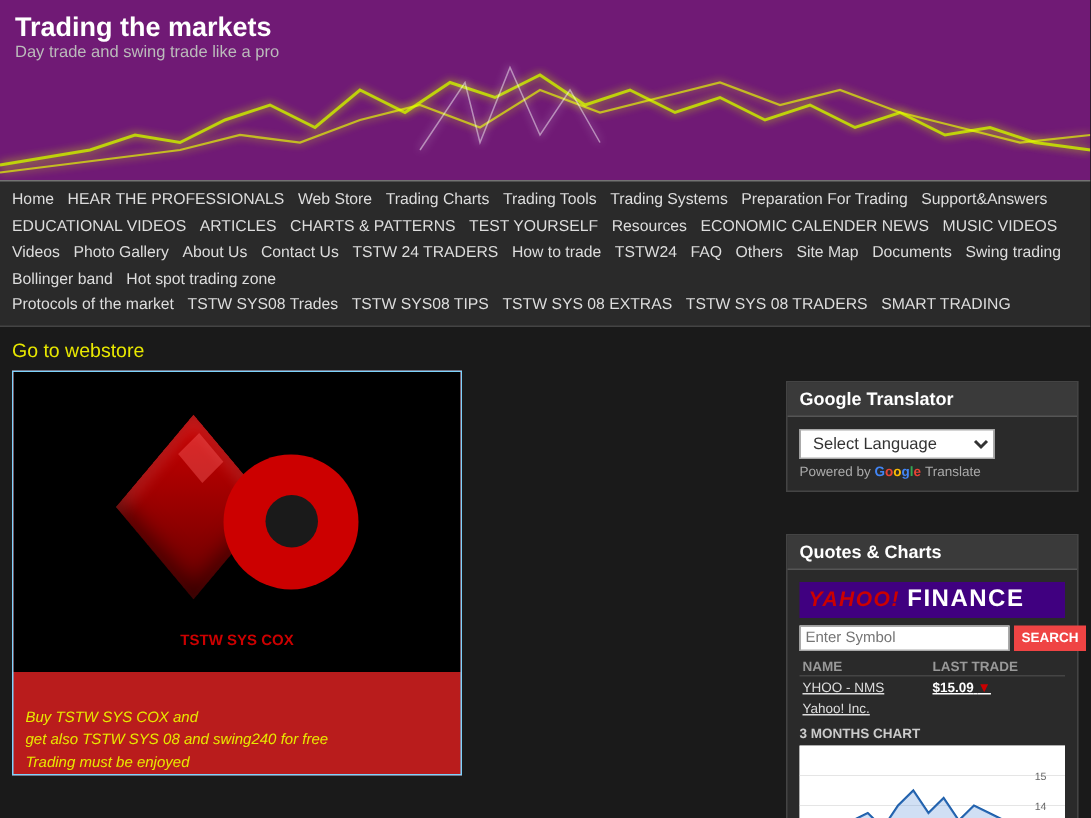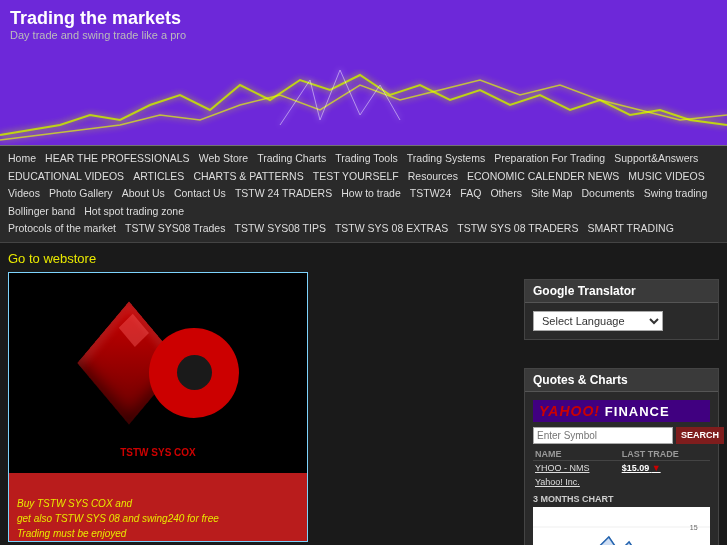--- a/index.html
+++ b/index.html
@@ -1,23 +1,23 @@
 <!DOCTYPE html>
 <html><head>
   <meta charset="utf-8">
   <style>
     * { margin: 0; padding: 0; box-sizing: border-box; }
     body { background: #1a1a1a; color: #ccc; font-family: Arial, sans-serif; font-size: 11px; width: 727px; }
 
     
     #header {
-      background: #6d28d9;
+      background: #701a75;
       padding: 8px 10px 0 10px;
       position: relative;
-      height: 145px;
+      height: 120px;
       overflow: hidden;
     }
     #header .site-title {
       color: #fff;
       font-size: 18px;
       font-weight: bold;
       position: relative;
       z-index: 2;
     }
     #header .site-tagline {
@@ -212,21 +212,21 @@
     }
     .yahoo-input {
       flex: 1;
       background: #fff;
       color: #333;
       border: 1px solid #aaa;
       font-size: 10px;
       padding: 2px 3px;
     }
     .yahoo-search-btn {
-      background: #7f1d1d;
+      background: #ef4444;
       color: #fff;
       border: none;
       font-size: 9px;
       font-weight: bold;
       padding: 2px 5px;
       cursor: pointer;
     }
     .yahoo-radio-row {
       display: flex;
       gap: 8px;
@@ -353,29 +353,34 @@
   </div>
 
   <div id="sidebar">
 
     <div class="widget">
       <div class="widget-title">Google Translator</div>
       <div class="widget-content">
         <select class="translator-select">
           <option>Select Language</option>
         </select>
+        <div class="powered-by">
+          Powered by <span class="google-text">
+            <span>G</span><span>o</span><span>o</span><span>g</span><span>l</span><span>e</span>
+          </span> Translate
+        </div>
       </div>
     </div>
 
     <div class="widget">
       <div class="widget-title">Quotes &amp; Charts</div>
       <div class="widget-content">
 
         <div class="yahoo-header">
-          <span>YAHOO!</span>&nbsp;<span style="color:#fff; font-size:13px; font-style:normal;text-align:right;">FINANCE</span>
+          <span>YAHOO!</span>&nbsp;<span style="color:#fff; font-size:16px; font-style:normal;text-align:right;">FINANCE</span>
         </div>
 
         <div class="yahoo-search-row">
           <input class="yahoo-input" type="text" placeholder="Enter Symbol" style="">
           <button class="yahoo-search-btn">SEARCH</button>
         </div>
 
 
         <table class="yahoo-table">
           <thead>

